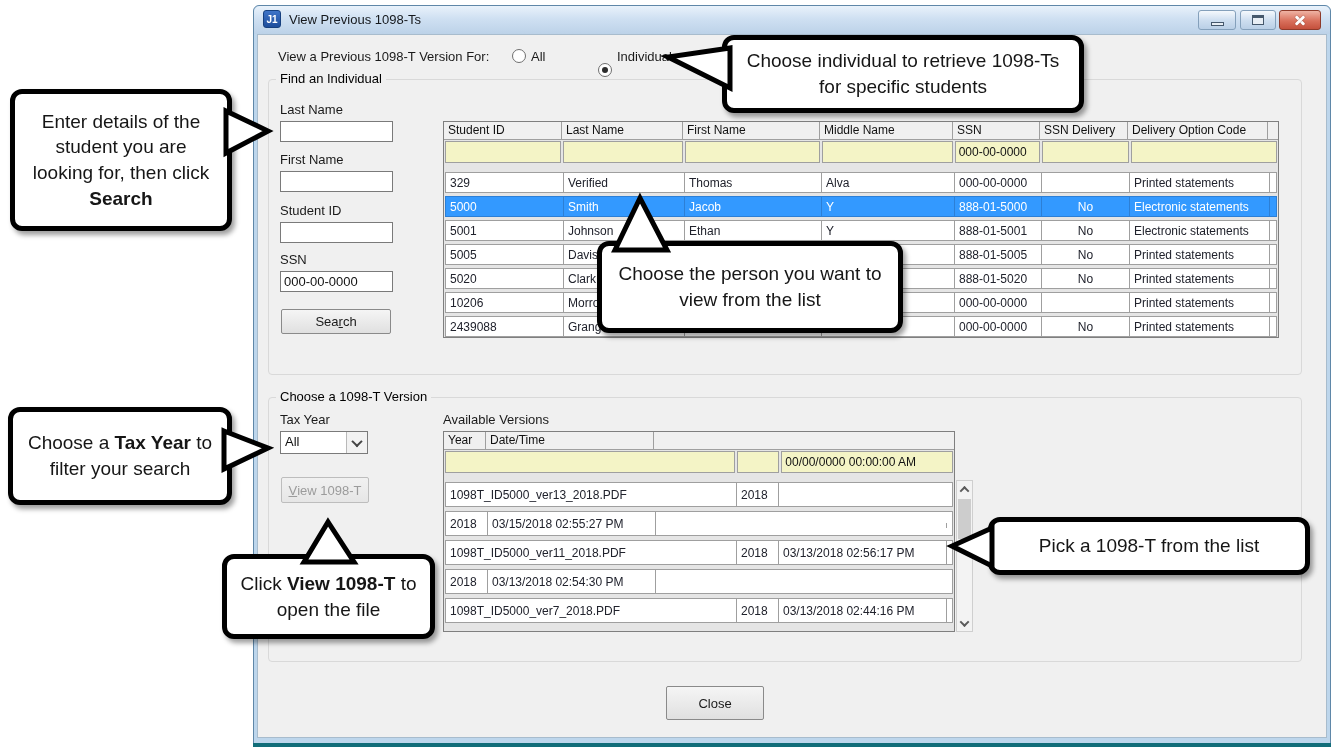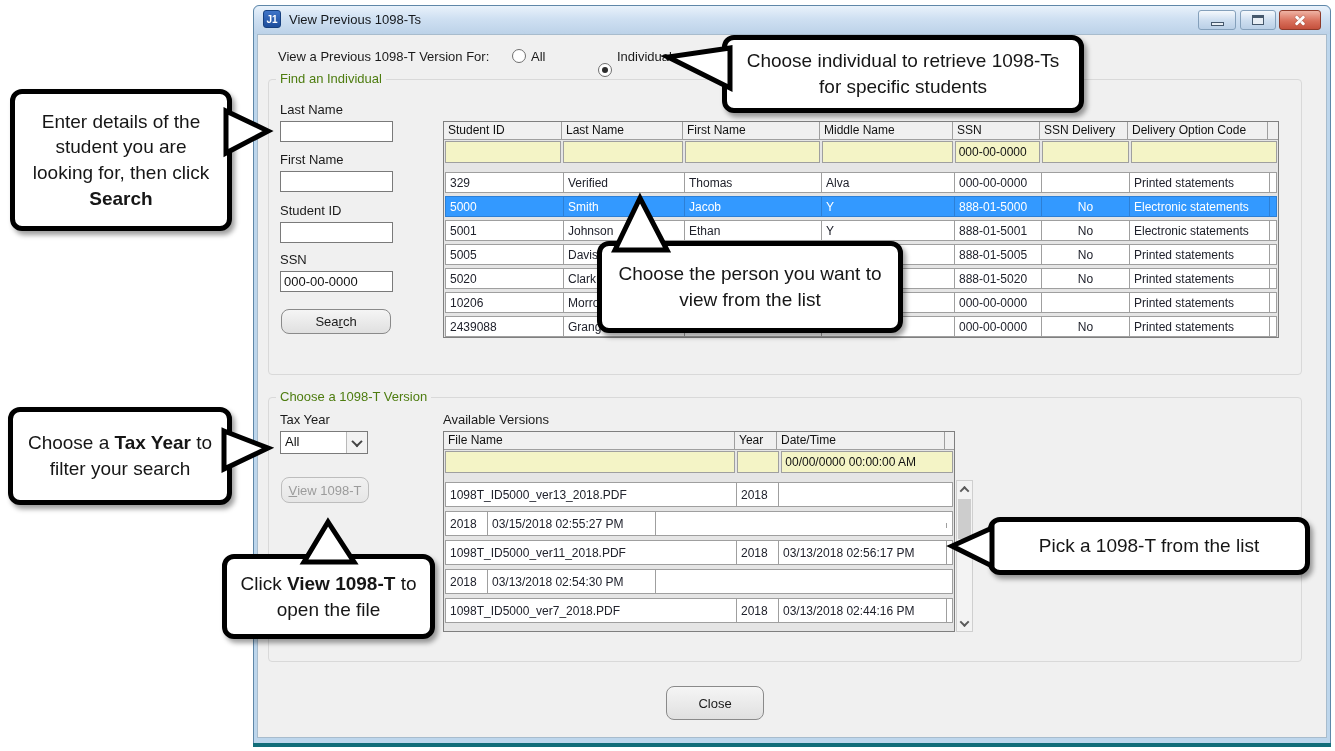--- a/index.html
+++ b/index.html
@@ -30,27 +30,27 @@
   .glyph-x i:nth-child(1){transform:rotate(45deg);}
   .glyph-x i:nth-child(2){transform:rotate(-45deg);}
   .client{left:257px;top:34px;width:1070px;height:704px;background:#f0f0f0;border:1px solid #a8bccd;}
   .btm-teal{left:253px;top:743px;width:1078px;height:4px;background:#116d79;}
 
   
   .lbl{font-size:13px;color:#1a1a1a;white-space:nowrap;}
   .field{height:21px;background:#fff;border:1px solid #7a7a7a;font-family:"Liberation Sans",sans-serif;
          font-size:13px;padding:0 3px;color:#111;}
   .groupbox{border:1px solid #d9d9d9;border-radius:4px;}
-  .grouptitle{background:#f0f0f0;padding:0 4px;font-size:13px;color:#4d7c0f;white-space:nowrap;}
+  .grouptitle{background:#f0f0f0;padding:0 4px;font-size:13px;color:#000000;white-space:nowrap;}
 
   .radio{width:14px;height:14px;border:1px solid #6f6f6f;border-radius:50%;background:#fff;position:relative;}
   .radio.sel::after{content:"";position:absolute;left:3px;top:3px;width:6px;height:6px;border-radius:50%;background:#2d2d2d;}
 
   .btn{display:flex;align-items:center;justify-content:center;font-size:13px;color:#1a1a1a;
-       background:linear-gradient(#f5f5f5,#e0e0e0);border:1px solid #8a8a8a;border-radius:8px;}
+       background:linear-gradient(#f5f5f5,#e0e0e0);border:1px solid #8a8a8a;border-radius:2px;}
   .btn.disabled{color:#9b9b9b;background:linear-gradient(#f1f1f1,#e6e6e6);border-color:#bdbdbd;}
   .mn{text-decoration:underline;}
 
   .combo{display:flex;background:#fff;border:1px solid #7a7a7a;}
   .combo .val{flex:1;font-size:13px;padding:2px 0 0 4px;color:#111;}
   .combo .arrowbox{width:21px;border-left:1px solid #b9b9b9;background:#f2f2f2;display:flex;align-items:center;justify-content:center;}
   .chev-down{width:8px;height:8px;border-left:2px solid #444;border-bottom:2px solid #444;transform:rotate(-45deg) translate(1px,-1px);}
 
   
   .grid{background:#e5e5e5;border:1px solid #7f7f7f;padding:0;}
@@ -241,21 +241,20 @@
   </div>
   <div class="abs btn disabled" style="left:281px;top:477px;width:88px;height:26px;">
     <span class="mn">V</span>
       <span>iew 1098-T</span>
   </div>
 
   <div class="abs lbl" style="left:443px;top:412px;">Available Versions</div>
 
   <div class="abs grid" style="left:443px;top:431px;width:512px;height:201px;">
     <div class="hrow">
-      <div class="hcell v0">File Name</div>
       <div class="hcell v1">Year</div>
       <div class="hcell v2">Date/Time</div>
       <div class="hcell stub"></div>
     </div>
     <div class="frow">
       <div class="fcell v0"></div>
       <div class="fcell v1"></div>
       <div class="fcell v2" style="width:172px;">00/00/0000 00:00:00 AM</div>
     </div>
     <div class="spacer"></div>

